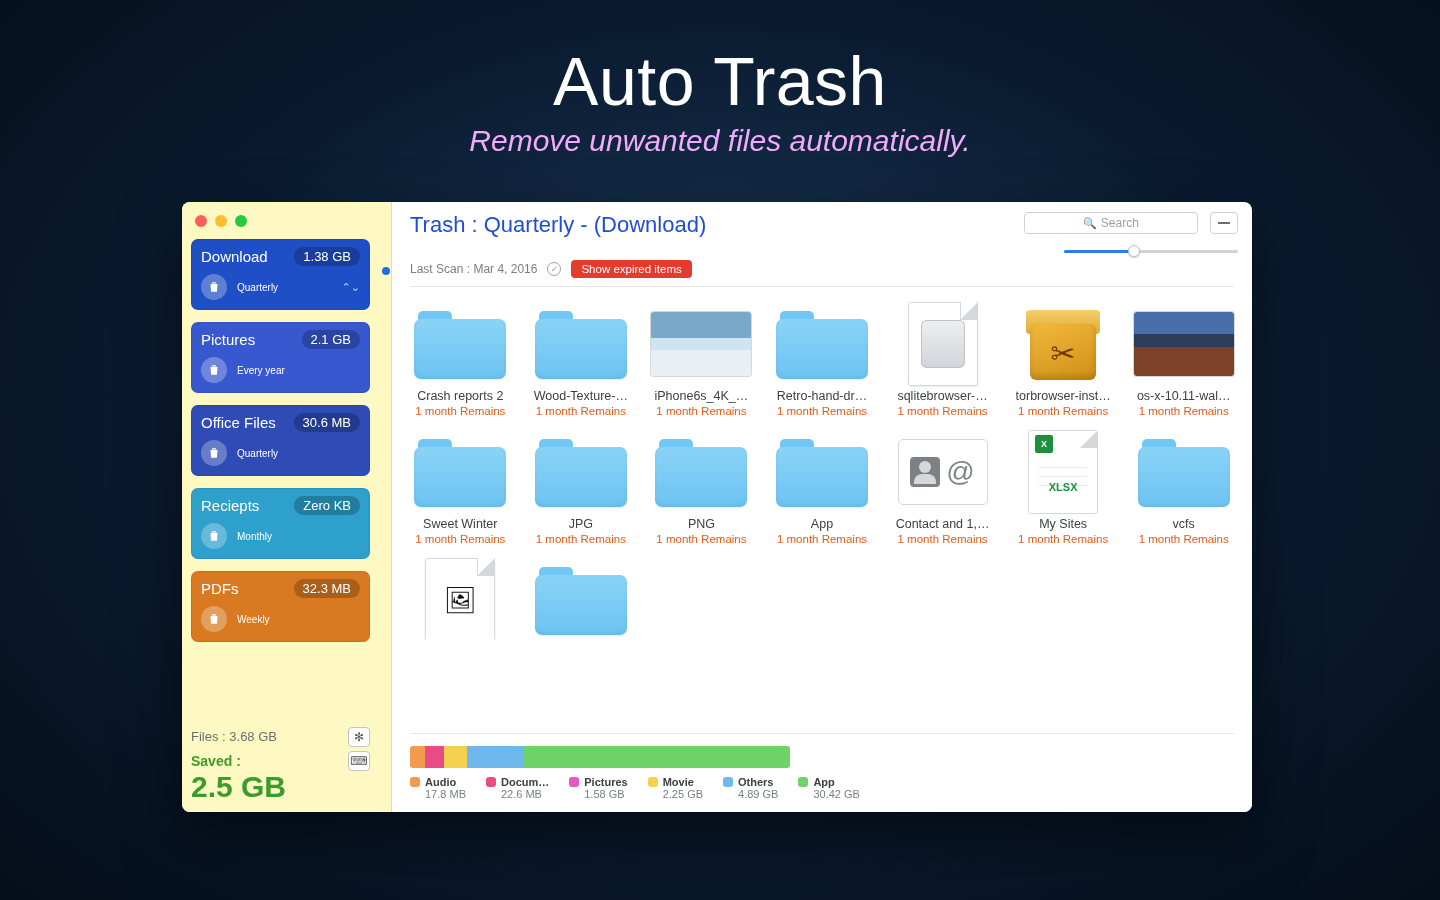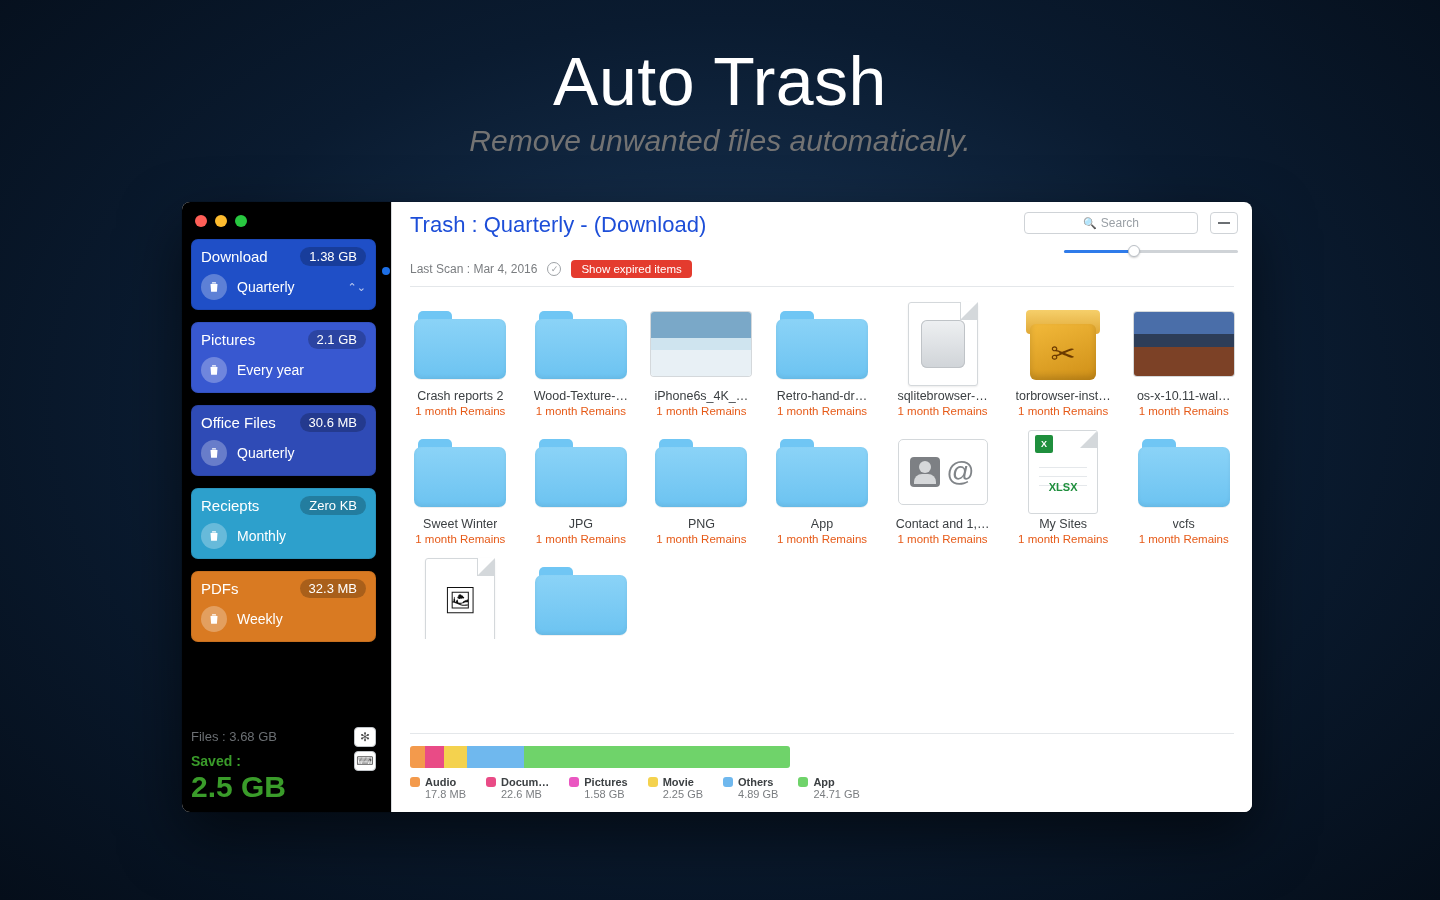--- a/index.html
+++ b/index.html
@@ -5,61 +5,61 @@
   * { box-sizing: border-box; margin: 0; padding: 0; font-family: -apple-system, "Helvetica Neue", Arial, sans-serif; }
   body {
     width: 1440px;
     height: 900px;
     background: #0a1a2e radial-gradient(ellipse at 50% 45%, #1c3a5c 0%, #0a1b30 55%, #050e1a 100%);
     overflow: hidden;
     color: #111;
   }
   .hero { text-align: center; color: #fff; padding-top: 42px; }
   .hero h1 { font-size: 68px; font-weight: 400; letter-spacing: .5px; }
-  .hero p  { font-size: 30px; font-style: italic; font-weight: 300; margin-top: 4px; color: #737373; }
+  .hero p  { font-size: 30px; font-style: italic; font-weight: 300; margin-top: 4px; color: #f0abfc; }
 
   .window {
     position: absolute;
     left: 182px;
     top: 202px;
     width: 1070px;
     height: 610px;
     background: #fff;
     border-radius: 8px;
     box-shadow: 0 25px 60px rgba(0,0,0,.55), 0 0 0 1px rgba(0,0,0,.1);
     display: flex;
     overflow: hidden;
   }
 
   
   .sidebar {
     width: 210px;
-    background: #000000;
+    background: #fef9c3;
     border-right: 1px solid #d7dadd;
     display: flex;
     flex-direction: column;
-    padding: 9px 15px 10px 9px;
+    padding: 9px 21px 10px 9px;
   }
   .traffic { display: flex; gap: 8px; padding: 4px 4px 12px 4px; }
   .traffic span { width: 12px; height: 12px; border-radius: 50%; display: block; }
   .card {
     border-radius: 7px;
     color: #fff;
     padding: 8px 10px 10px 10px;
     margin-bottom: 12px;
     cursor: pointer;
     box-shadow: inset 0 0 0 1px rgba(0,0,0,.08);
   }
   .card-top { display: flex; justify-content: space-between; align-items: center; }
   .card-title { font-size: 15px; }
   .size-pill { font-size: 13px; background: rgba(0,0,0,.22); padding: 2px 9px; border-radius: 10px; }
   .card-bottom { display: flex; align-items: center; gap: 10px; margin-top: 8px; }
   .trash-ico { width: 26px; height: 26px; border-radius: 50%; background: rgba(255,255,255,.28); display: flex; align-items: center; justify-content: center; }
   .trash-ico svg { width: 14px; height: 14px; fill: #fff; }
-  .freq { font-size: 14px; }
+  .freq { font-size: 10px; }
   .selected-dot { width: 8px; height: 8px; border-radius: 50%; background: #1d6fe6; position: absolute; }
 
   .sidebar-footer { margin-top: auto; font-size: 13px; color: #6b6f73; position: relative; }
   .files-line { display:flex; justify-content:space-between; align-items:center; }
   .saved-label { color: #3a9c2a; font-weight: 600; font-size: 14px;}
   .saved-value { color: #3a9c2a; font-weight: 700; font-size: 30px; line-height: 1.05; }
   .mini-btn {
     width: 22px; height: 20px; border: 1px solid #c0c4c8; border-radius: 4px;
     background: #fff; display: inline-flex; align-items: center; justify-content: center;
     font-size: 12px; color: #555; cursor: pointer;
@@ -463,19 +463,19 @@
               <span class="sw" style="background:#6fb8ee"></span>
               <span class="ellip">Others</span>
             </span>
             <span class="row2">4.89 GB</span>
           </div>
           <div class="col">
             <span class="row1">
               <span class="sw" style="background:#6fd36a"></span>
               <span class="ellip">App</span>
             </span>
-            <span class="row2">24.71 GB</span>
+            <span class="row2">30.42 GB</span>
           </div>
         </div>
     </div>
   </div>
 
 </div>
 
 </body></html>

